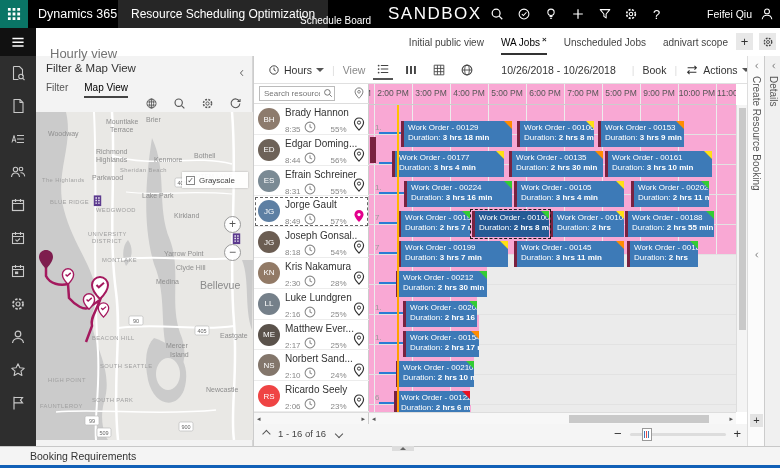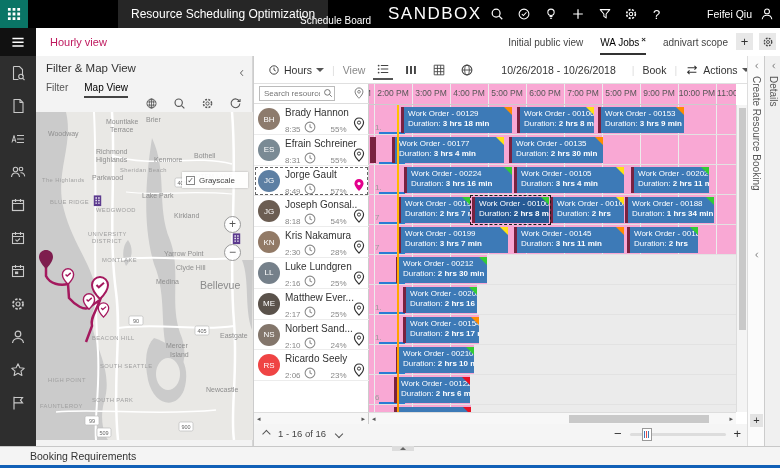--- a/index.html
+++ b/index.html
@@ -19,21 +19,21 @@
   #envname{position:absolute;left:388px;top:0;height:28px;display:flex;align-items:center;font-size:17px;letter-spacing:1.5px}
   #tbic1{position:absolute;left:490px;top:0;height:28px;display:flex;align-items:center;gap:13px}
   #tbic2{position:absolute;left:624px;top:0;height:28px;display:flex;align-items:center;gap:15px}
   .tbi{color:#fff;cursor:pointer;display:flex;align-items:center}
   .qm{font-size:13px;color:#fff}
   #tbuser{position:absolute;right:6px;top:0;height:28px;display:flex;align-items:center;gap:8px;font-size:10.5px}
 
   
   #cmdbar{position:absolute;left:0;top:28px;width:780px;height:28px;background:#fff;z-index:30}
   #hamb{position:absolute;left:0;top:0;width:36px;height:28px;background:#111;display:flex;align-items:center;justify-content:center}
-  #pagetitle{position:absolute;left:50px;top:1px;font-size:11px;font-weight:300;color:#be185d;line-height:27px}
+  #pagetitle{position:absolute;left:50px;top:12px;font-size:13px;font-weight:300;color:#737373;line-height:27px}
   #cmdtabs{position:absolute;right:52px;top:0;height:28px;display:flex;align-items:center;gap:17px;font-size:10px;color:#444}
   .tab{cursor:pointer;position:relative;padding:6px 0 5px 0;white-space:nowrap}
   .tab.act{color:#000;border-bottom:2px solid #333}
   .tab sup{font-size:8px;font-weight:bold;margin-left:2px;color:#222}
   .sqbtn{position:absolute;top:5px;width:17px;height:17px;background:#e8e8e8;display:flex;align-items:center;justify-content:center;font-size:13px;color:#333;cursor:pointer}
   #btn-addview{right:27px}
   #btn-tabgear{right:4px;color:#444}
 
   
   #sidebar{position:absolute;left:0;top:56px;width:36px;height:390px;background:#2e2e2e;z-index:20}
@@ -90,21 +90,21 @@
      repeating-linear-gradient(to right,#ececec 0 1px,transparent 1px 38px);background-position:5px 0;overflow:hidden}
   .tlab{position:absolute;top:4px;width:50px;text-align:center;font-size:8.5px;color:#555;white-space:nowrap}
   #gridrows{position:absolute;left:0;top:21px;width:367px;height:307px;overflow:hidden}
   .grow{position:absolute;left:0;width:367px;height:30px;border-bottom:1px solid #e2e2e2;background:
      repeating-linear-gradient(to right,#ececec 0 1px,transparent 1px 38px);background-position:5px 0}
   .gray{position:absolute;top:0;bottom:0;right:0;background:#ebebeb}
   .edge{position:absolute;left:6px;bottom:2px;font-size:8px;color:#9a9a9a}
   .travel{position:absolute;left:10px;bottom:0;width:26px;height:2px;background:#2b7cd3}
   .sliver{position:absolute;left:1px;top:2px;width:6px;height:26px;background:var(--c-stripe,#7a2240)}
   #timeline{position:absolute;left:28px;top:0;width:2px;height:307px;background:linear-gradient(#ffc400,#ff9800);z-index:8}
-  .wo{position:absolute;top:2px;height:26px;background:var(--c-block,#3d7ab7);border-left:3px solid var(--c-stripe,#7a2240);color:#fff;padding:2px 3px 0 4px;overflow:hidden;white-space:nowrap;z-index:5;cursor:pointer}
+  .wo{position:absolute;top:16px;height:26px;background:var(--c-block,#3d7ab7);border-left:3px solid var(--c-stripe,#7a2240);color:#fff;padding:2px 3px 0 4px;overflow:hidden;white-space:nowrap;z-index:5;cursor:pointer}
   .wo.sel{background:var(--c-block_selected,#265a95);outline:1.5px dashed #1b1b1b;outline-offset:1px;z-index:7}
   .wot{font-size:8px;line-height:10px}
   .wod{font-size:8px;line-height:10px}
   .wod b{font-weight:bold}
   .flag{position:absolute;top:0;right:0;width:0;height:0;border-left:8px solid transparent}
   .flag.orange{border-top:8px solid var(--c-flag_orange,#ff8c00)}
   .flag.yellow{border-top:8px solid var(--c-flag_yellow,#ffe014)}
   .flag.green{border-top:8px solid var(--c-flag_green,#33cc33)}
   .flag.red{border-top:8px solid var(--c-flag_red,#e81123)}
 
@@ -283,20 +283,24 @@
 </svg>
 
 <div id="app">
 
   <div id="topbar">
     <div id="waffle">
         <svg class="ic">
           <use href="#i-waffle"></use>
         </svg>
       </div>
+    <div id="brand">
+        <span>Dynamics 365</span>
+        <span class="caret-w"></span>
+      </div>
     <div id="appname">
         <span>Resource Scheduling Optimization</span>
       </div>
     <div id="pagename">Schedule Board</div>
     <div id="envname">SANDBOX</div>
     <div id="tbic1">
         <span class="tbi">
           <svg class="ic">
             <use href="#i-search"></use>
           </svg>
@@ -343,20 +347,21 @@
   <div id="cmdbar">
     <div id="hamb">
         <svg class="ic" style="color:#fff">
           <use href="#i-hamburger"></use>
         </svg>
       </div>
     <div id="pagetitle">Hourly view</div>
     <div id="cmdtabs">
         <span class="tab"><span>Initial public view</span></span>
         <span class="tab act"><span>WA Jobs</span><sup>×</sup></span>
+        <span class="tab"><span>Unscheduled Jobs</span></span>
         <span class="tab"><span>adnivart scope</span></span>
       </div>
     <div class="sqbtn" id="btn-addview">+</div>
     <div class="sqbtn" id="btn-tabgear">
         <svg class="ic" style="width:12px;height:12px">
           <use href="#i-gear"></use>
         </svg>
       </div>
   </div>
 
@@ -608,20 +613,34 @@
               <svg class="ic rclock">
                 <use href="#i-clock"></use>
               </svg>
               <span class="rpct">55%</span>
             </div>
   <svg class="ic rpin">
               <use href="#i-pin"></use>
             </svg>
 </div>
 <div class="res">
+  <div class="avatar" style="background:#6d6258">ED</div>
+  <div class="rname">Edgar Doming...</div>
+  <div class="rsub">
+              <span>8:44</span>
+              <svg class="ic rclock">
+                <use href="#i-clock"></use>
+              </svg>
+              <span class="rpct">56%</span>
+            </div>
+  <svg class="ic rpin">
+              <use href="#i-pin"></use>
+            </svg>
+</div>
+<div class="res">
   <div class="avatar" style="background:#7a8a94">ES</div>
   <div class="rname">Efrain Schreiner</div>
   <div class="rsub">
               <span>8:31</span>
               <svg class="ic rclock">
                 <use href="#i-clock"></use>
               </svg>
               <span class="rpct">55%</span>
             </div>
   <svg class="ic rpin">
@@ -769,20 +788,25 @@
     <div class="wo" style="left:23px;width:112px">
       <span class="flag yellow"></span>
       <div class="wot">Work Order - 00177</div>
       <div class="wod"><span>Duration:</span> <b>3 hrs 4 min</b></div>
     </div>
     <div class="wo" style="left:140px;width:94px">
       <span class="flag orange"></span>
       <div class="wot">Work Order - 00135</div>
       <div class="wod"><span>Duration:</span> <b>2 hrs 30 min</b></div>
     </div>
+    <div class="wo" style="left:236px;width:107px">
+      <span class="flag yellow"></span>
+      <div class="wot">Work Order - 00161</div>
+      <div class="wod"><span>Duration:</span> <b>3 hrs 10 min</b></div>
+    </div>
           </div>
           <div class="grow" style="top:60px">
             <span class="edge">1.</span>
             <span class="travel"></span>
     <div class="wo" style="left:35px;width:108px">
       <span class="flag green"></span>
       <div class="wot">Work Order - 00224</div>
       <div class="wod"><span>Duration:</span> <b>3 hrs 16 min</b></div>
     </div>
     <div class="wo" style="left:145px;width:110px">
@@ -810,21 +834,21 @@
       <div class="wod"><span>Duration:</span> <b>2 hrs 8 min</b></div>
     </div>
     <div class="wo" style="left:181px;width:74px">
       <span class="flag yellow"></span>
       <div class="wot">Work Order - 00101</div>
       <div class="wod"><span>Duration:</span> <b>2 hrs</b></div>
     </div>
     <div class="wo" style="left:256px;width:89px">
       <span class="flag green"></span>
       <div class="wot">Work Order - 00188</div>
-      <div class="wod"><span>Duration:</span> <b>1 hrs 34 min</b></div>
+      <div class="wod"><span>Duration:</span> <b>2 hrs 55 min</b></div>
     </div>
           </div>
           <div class="grow" style="top:120px">
             <span class="edge">7</span>
             <span class="travel"></span>
     <div class="wo" style="left:29px;width:110px">
       <span class="flag yellow"></span>
       <div class="wot">Work Order - 00199</div>
       <div class="wod"><span>Duration:</span> <b>3 hrs 7 min</b></div>
     </div>

